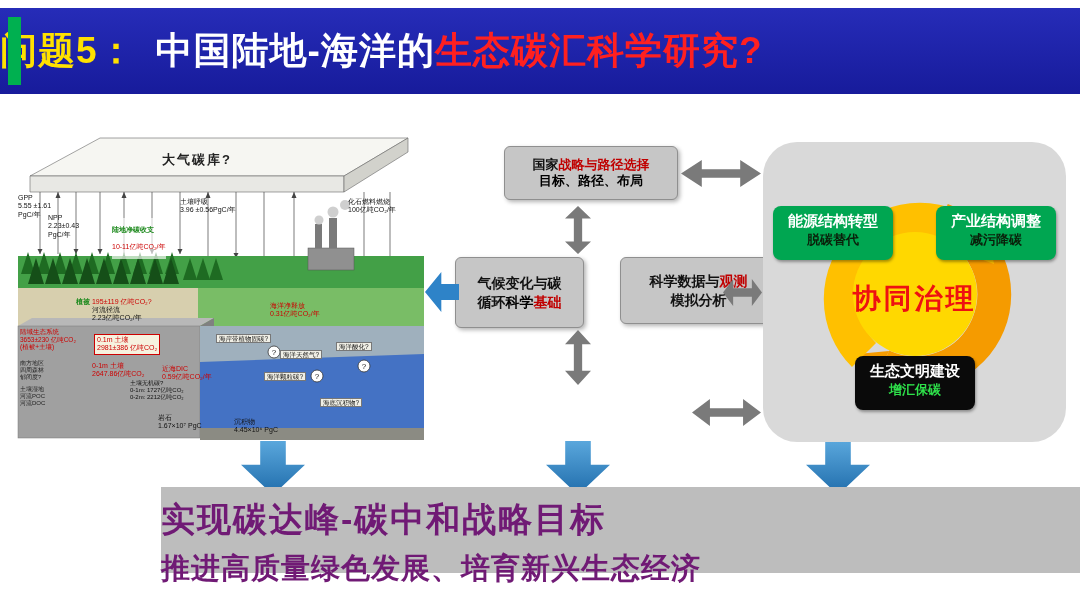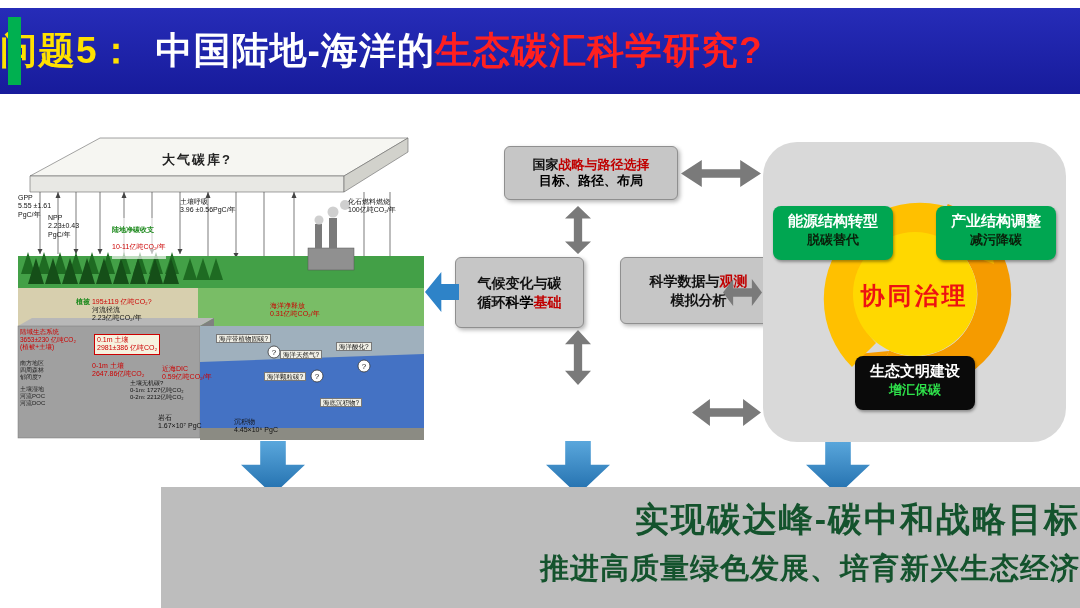--- a/index.html
+++ b/index.html
@@ -51,26 +51,26 @@
     clip-path:polygon(0 50%,48% 0,48% 30%,100% 30%,100% 70%,48% 70%,48% 100%)}
 
   
   #panel{position:absolute;left:763px;top:142px;width:303px;height:300px;background:#d9d9d9;border-radius:34px}
   .pgreen{position:absolute;width:120px;height:54px;background:#00a651;border-radius:8px;text-align:center;
     color:#fff;font-weight:700;padding-top:6px;box-shadow:1px 2px 3px rgba(0,0,0,.35)}
   .pgreen .t{font-size:15px;display:block}
   .pgreen .s{font-size:13px;display:block;color:#0a1f0a}
   .pblack{background:#0a0a0a}
   .pblack .s{color:#2ee04a}
-  .pcenter{position:absolute;left:0;right:0;top:138px;text-align:center;font-size:24px;font-weight:700;
+  .pcenter{position:absolute;left:0;right:0;top:138px;text-align:center;font-size:28px;font-weight:700;
     color:#ee1111;letter-spacing:3px}
 
   
-  #footer{position:absolute;left:161px;top:487px;width:919px;height:121px;background:#bdbdbd;
-    text-align:right;color:#14532d;font-weight:700}
+  #footer{position:absolute;left:161px;top:487px;width:919px;height:86px;background:#bdbdbd;
+    text-align:left;color:#701a75;font-weight:700}
   #footer .f1{font-size:34px;margin-top:10px;letter-spacing:2px}
   #footer .f2{font-size:29px;margin-top:6px;letter-spacing:1px}
 </style>
 </head>
 <body>
 
 <div id="slide">
 
   <header class="banner">
     <div class="accent"></div>

